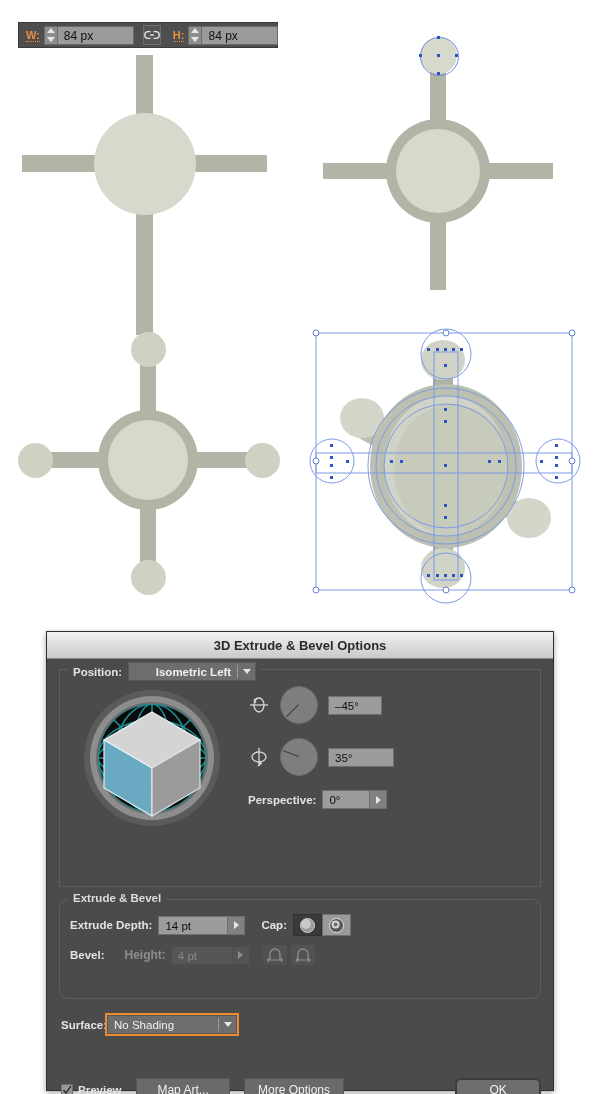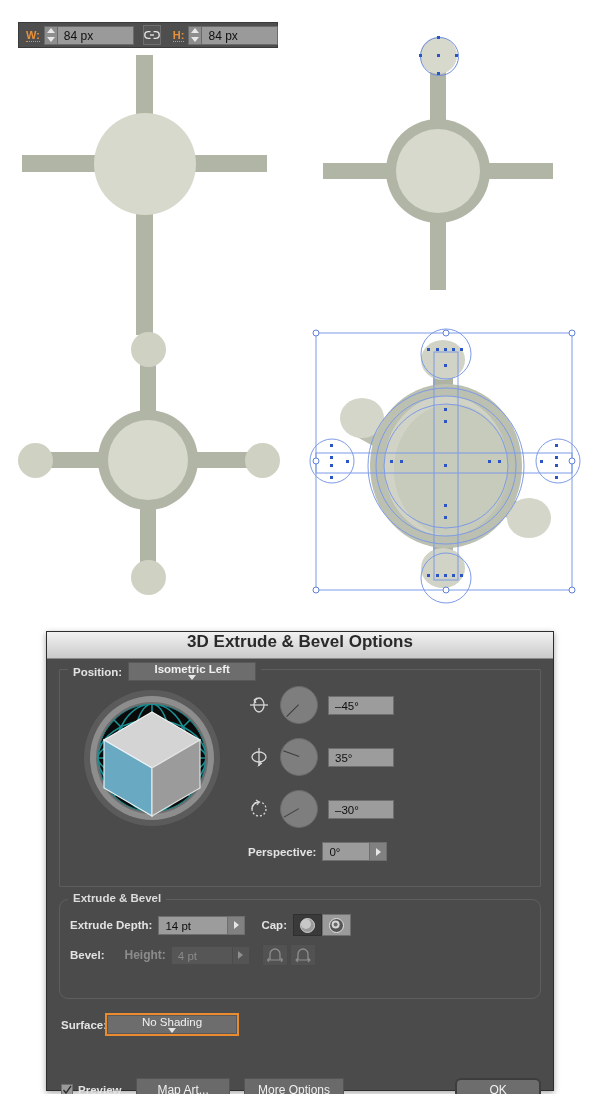--- a/index.html
+++ b/index.html
@@ -53,38 +53,38 @@
   
   #dialog{
     position:absolute;left:46px;top:631px;width:508px;height:460px;
     background:#4b4b4b;border:1px solid #2e2e2e;box-sizing:border-box;
     box-shadow:0 2px 6px rgba(0,0,0,.35);
   }
   #titlebar{
     height:26px;
     background:linear-gradient(to bottom,#f1f1f1 0%,#dcdcdc 55%,#c9c9c9 100%);
     border-bottom:1px solid #8a8a8a;
-    display:flex;align-items:flex-start;justify-content:center;
-    color:#2a2a2a;font-size:17px;font-weight:bold;
+    display:flex;align-items:center;justify-content:center;
+    color:#2a2a2a;font-size:13px;font-weight:bold;
   }
   .dlg-body{padding:10px 12px 0 12px;}
   .group{
     border:1px solid #5e5e5e;border-radius:1px;position:relative;
     padding:14px 10px 10px 10px;margin-bottom:12px;
   }
   .group-legend{
     position:absolute;top:-8px;left:8px;background:#4b4b4b;padding:0 5px;
     color:#dcdcdc;font-size:11.5px;font-weight:bold;
   }
   .lbl{color:#e3e3e3;font-size:11.5px;font-weight:bold;}
   .lbl-dim{color:#8c8c8c;font-size:12px;font-weight:bold;text-align:center;}
 
   .select{
     position:relative;height:19px;background:#6d6d6d;border:1px solid #585858;
-    display:inline-flex;align-items:center;box-sizing:border-box;flex-direction:column;
+    display:inline-flex;align-items:center;box-sizing:border-box;
   }
   .select .txt{color:#f0f0f0;font-size:11.5px;padding:0 6px;white-space:nowrap;flex:1;}
   .select .sep{width:1px;height:13px;background:#9a9a9a;}
   .select .arrow{
     width:17px;display:flex;align-items:center;justify-content:center;
   }
   .caret-dn{width:0;height:0;border-left:4px solid transparent;border-right:4px solid transparent;border-top:5px solid #e6e6e6;}
   .caret-rt{width:0;height:0;border-top:4px solid transparent;border-bottom:4px solid transparent;border-left:5px solid #e6e6e6;}
   .caret-rt.dim{border-left-color:#8f8f8f;}
   .focus-ring{outline:2px solid #e98b2e;outline-offset:0px;}
@@ -337,50 +337,37 @@
           <span class="axis-icon">
             <svg width="22" height="22" viewBox="0 0 22 22">
               <path d="M2 11 H20" stroke="#d6d6d6" stroke-width="1.3"></path>
               <ellipse cx="11" cy="11" rx="5" ry="7" fill="none" stroke="#d6d6d6" stroke-width="1.3"></ellipse>
               <path d="M6 6 L9 4 M6 6 L8 9" stroke="#d6d6d6" stroke-width="1.3" fill="none"></path>
             </svg>
           </span>
           <span class="dial" style="margin:0 10px;">
             <span class="needle" style="transform:rotate(135deg);"></span>
           </span>
-          <span class="numfield" style="width:66px;">–45°</span>
+          <span class="numfield" style="width:54px;">–45°</span>
         </div>
 
         <div class="row" style="margin-bottom:14px;">
           <span class="axis-icon">
             <svg width="22" height="22" viewBox="0 0 22 22">
               <path d="M11 2 V20" stroke="#d6d6d6" stroke-width="1.3"></path>
               <ellipse cx="11" cy="11" rx="7" ry="5" fill="none" stroke="#d6d6d6" stroke-width="1.3"></ellipse>
               <path d="M14 17 L11 19 L13 15" stroke="#d6d6d6" stroke-width="1.3" fill="none"></path>
             </svg>
           </span>
           <span class="dial" style="margin:0 10px;">
             <span class="needle" style="transform:rotate(200deg);"></span>
           </span>
           <span class="numfield" style="width:66px;">35°</span>
         </div>
 
-        <div class="row" style="margin-bottom:14px;">
-          <span class="axis-icon">
-            <svg width="22" height="22" viewBox="0 0 22 22">
-              <circle cx="11" cy="11" r="7" fill="none" stroke="#d6d6d6" stroke-width="1.3" stroke-dasharray="2 2"></circle>
-              <path d="M11 4 A7 7 0 0 0 4 11" stroke="#d6d6d6" stroke-width="1.6" fill="none"></path>
-              <path d="M11 4 L8 2 M11 4 L9 7" stroke="#d6d6d6" stroke-width="1.3" fill="none"></path>
-            </svg>
-          </span>
-          <span class="dial" style="margin:0 10px;">
-            <span class="needle" style="transform:rotate(150deg);"></span>
-          </span>
-          <span class="numfield" style="width:66px;">–30°</span>
-        </div>
 
         <div class="row" style="gap:6px;">
           <span class="lbl">Perspective:</span>
           <span class="stepfield">
             <span class="numfield" style="width:48px;">0°</span>
             <span class="stepbtn">
                 <span class="caret-rt"></span>
               </span>
           </span>
         </div>

